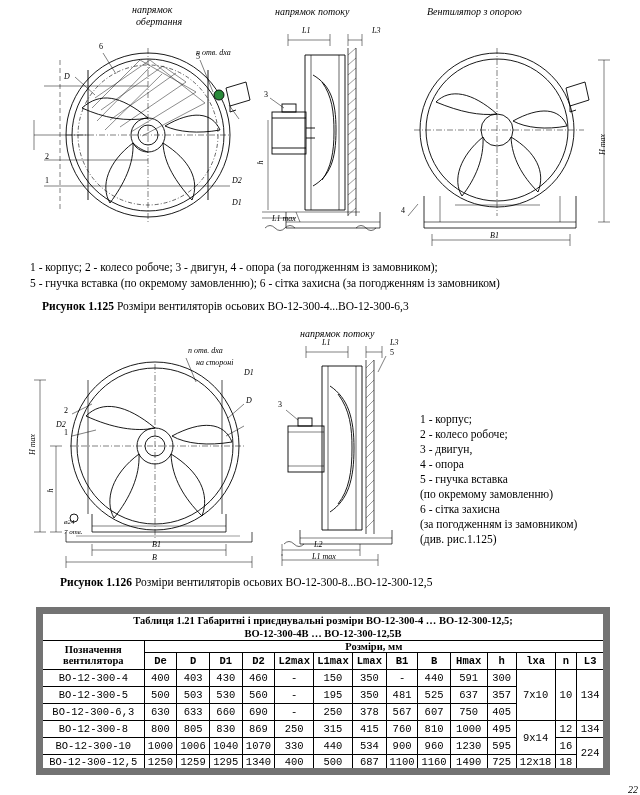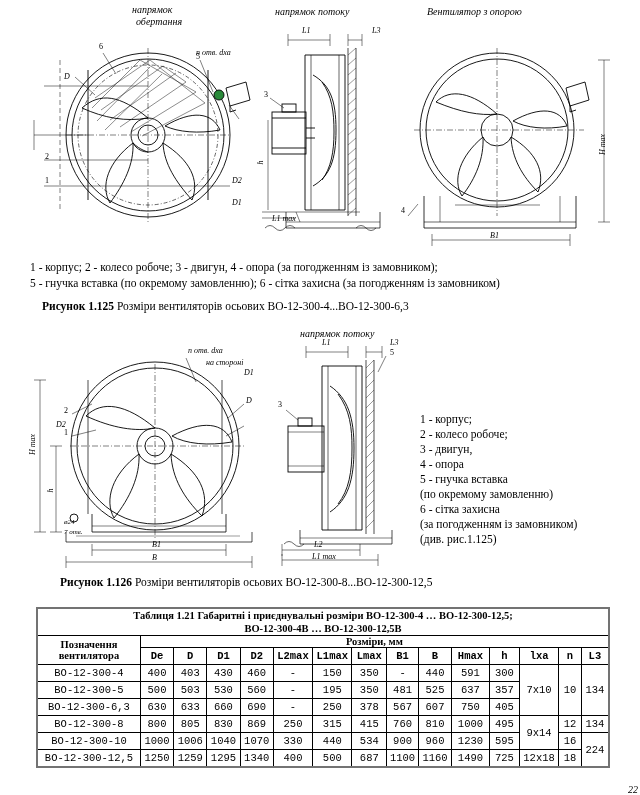--- a/index.html
+++ b/index.html
@@ -25,21 +25,21 @@
   svg{display:block;overflow:visible;}
 
   
   .tbl-wrap{position:absolute;left:36px;top:607px;width:574px;}
   table.t{border-collapse:collapse;width:574px;font-family:"Liberation Serif",serif;}
   table.t td,table.t th{border:1px solid #000;text-align:center;font-size:10.5px;padding:0 1px;}
   .tt-title{font-weight:bold;font-size:11px;text-align:center;padding:1px 4px;line-height:1.25;}
   .hdr{font-weight:bold;font-size:11px;}
   .firstcol{text-align:left;padding-left:4px;font-size:10.5px;white-space:nowrap;}
   .bold{font-weight:bold;}
-  .outer{border:2px solid #737373;}
+  .outer{border:7px solid #737373;}
   .row-h{height:17px;font-family:Liberation Mono, monospace;}
 
   .footer-num{position:absolute;right:2px;bottom:0px;font-size:10px;font-style:italic;}
 </style>
 </head>
 <body>
 
 <div class="page">
 
   <div class="fig" style="left:0;top:0;width:640px;height:250px;">
@@ -236,21 +236,21 @@
         <path d="M282 232 L360 232" stroke-width="0.5"></path>
         <path d="M282 226 L282 238 M360 226 L360 238" stroke-width="0.5"></path>
         <path d="M282 242 L378 242" stroke-width="0.5"></path>
         <path d="M282 236 L282 248 M378 236 L378 248" stroke-width="0.5"></path>
         <path d="M286 92 L298 102" stroke-width="0.5"></path>
         <path d="M386 38 L378 54" stroke-width="0.5"></path>
       </g>
     </svg>
     <span class="lbl i" style="left:300px;top:10px;">напрямок потоку</span>
     <span class="lbl sm i" style="left:188px;top:28px;">n отв. dxa</span>
-    <span class="lbl sm i" style="left:206px;top:40px;">на стороні</span>
+    <span class="lbl sm i" style="left:196px;top:40px;">на стороні</span>
     <span class="lbl sm" style="left:64px;top:88px;">2</span>
     <span class="lbl sm" style="left:64px;top:110px;">1</span>
     <span class="lbl sm i" style="left:244px;top:50px;">D1</span>
     <span class="lbl sm i" style="left:246px;top:78px;">D</span>
     <span class="lbl sm i" style="left:56px;top:102px;">D2</span>
     <span class="lbl sm i" style="left:22px;top:122px;transform:rotate(-90deg);">H max</span>
     <span class="lbl sm i" style="left:48px;top:168px;transform:rotate(-90deg);">h</span>
     <span class="lbl xs i" style="left:64px;top:200px;">ø24</span>
     <span class="lbl xs i" style="left:64px;top:210px;">7 отв.</span>
     <span class="lbl sm i" style="left:152px;top:222px;">B1</span>

